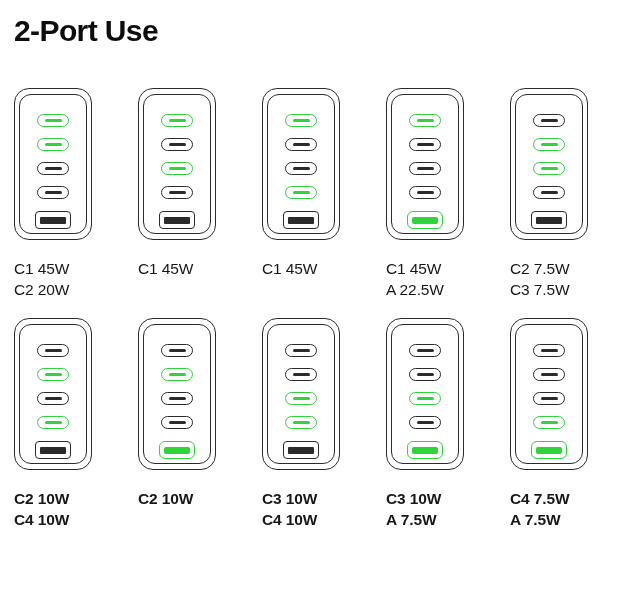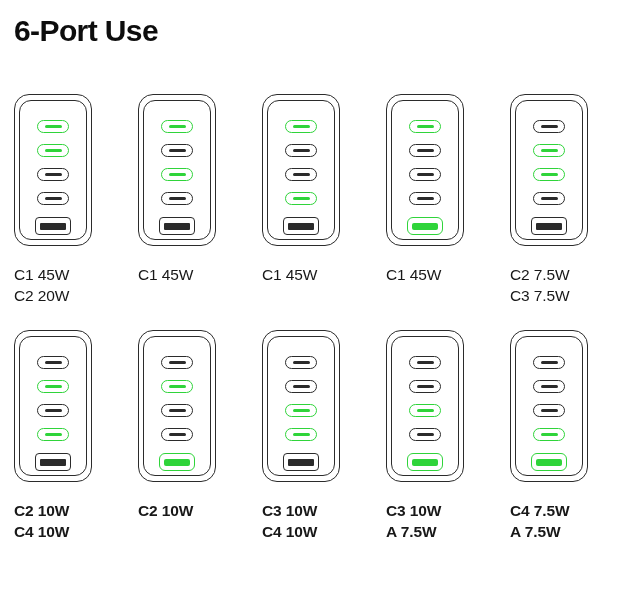--- a/index.html
+++ b/index.html
@@ -38,21 +38,20 @@
     display: flex;
     width: 618px;
   }
   .row-2 { margin-top: 18px; font-weight: bold; }
 
   .cell {
     width: 124px;
     flex: 0 0 124px;
     box-sizing: border-box;
     padding-left: 14px;
-    margin-top: 6px;
   }
 
   
   .charger {
     position: relative;
     width: 78px;
     height: 152px;
   }
   .shell {
     position: absolute;
@@ -144,21 +143,21 @@
     font-size: 15.5px;
     line-height: 21px;
     color: #181818;
     letter-spacing: -0.1px;
   }
   .labels div { white-space: nowrap; }
 </style>
 </head>
 <body>
 
-<div class="page-title">6-Port Use</div>
+<div class="page-title">2-Port Use</div>
 
 <div class="grid">
   <div class="row row-1">
       <div class="cell">
         <div class="charger">
           <div class="shell">
             <div class="face">
               <div class="port port-c on">
                 <i></i>
               </div>
@@ -251,20 +250,21 @@
                 <i></i>
               </div>
               <div class="port port-a on">
                 <i></i>
               </div>
             </div>
           </div>
         </div>
         <div class="labels">
           <div>C1 45W</div>
+          <div>A 22.5W</div>
         </div>
       </div>
       <div class="cell">
         <div class="charger">
           <div class="shell">
             <div class="face">
               <div class="port port-c">
                 <i></i>
               </div>
               <div class="port port-c on">

